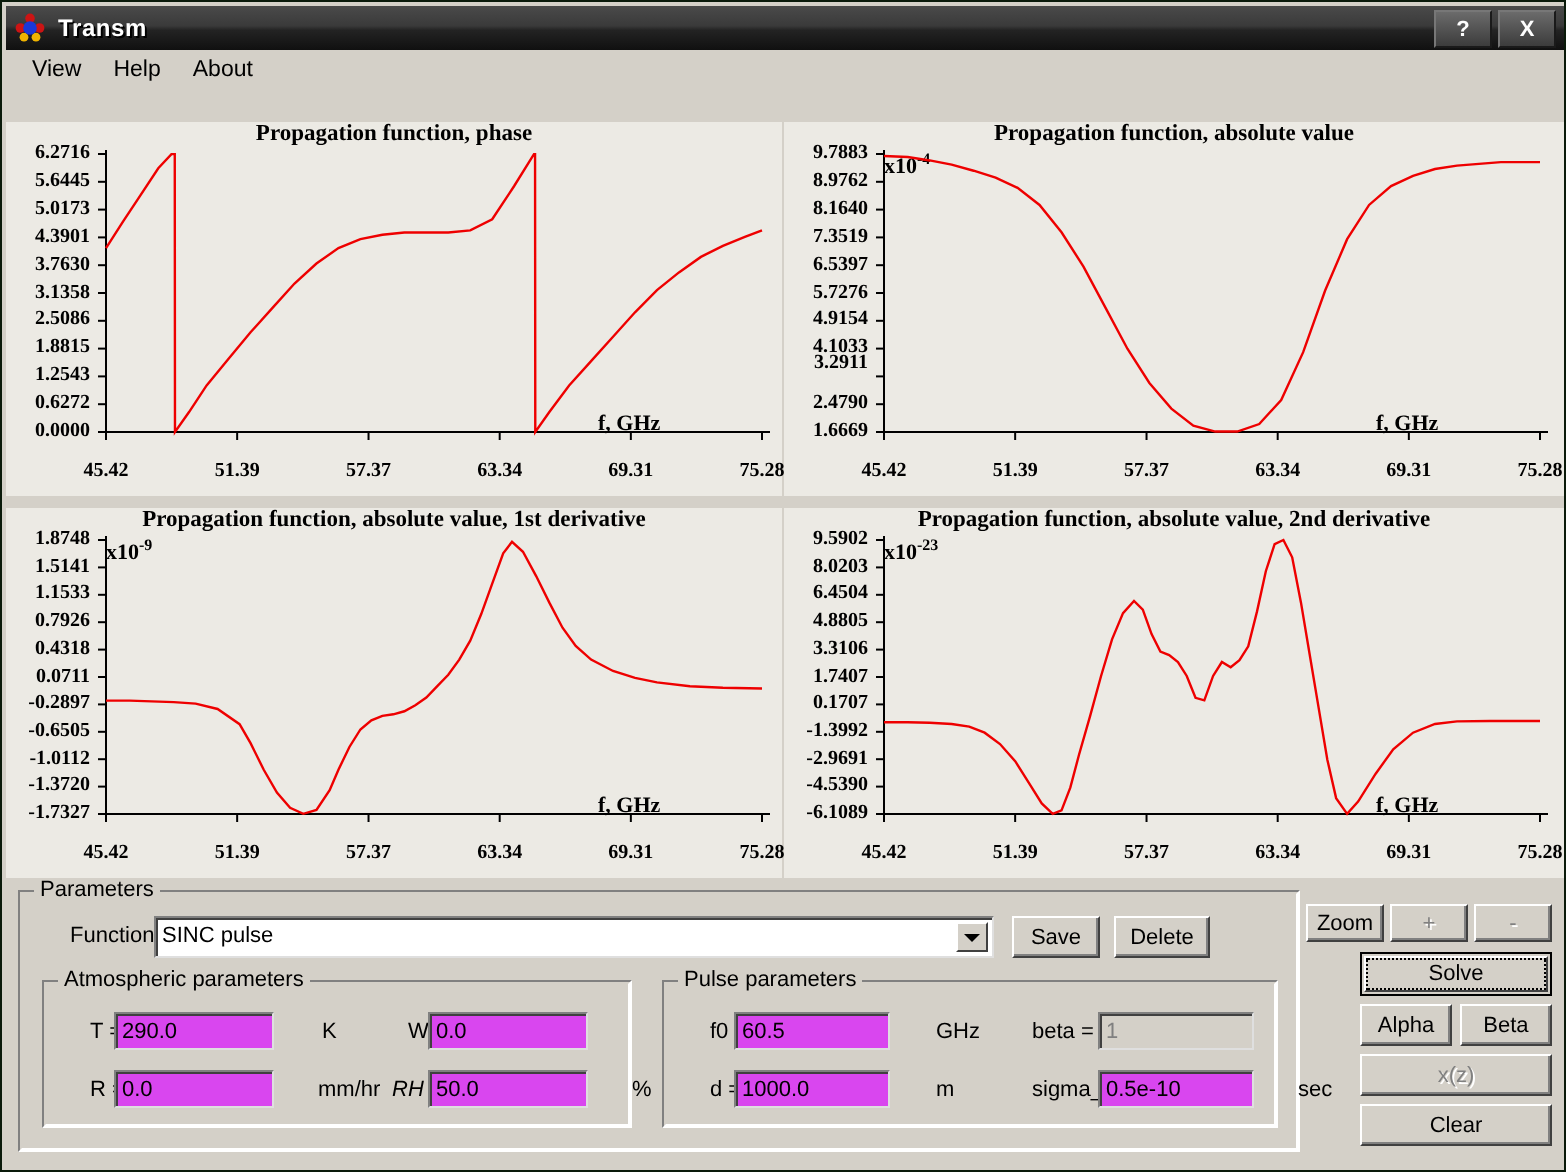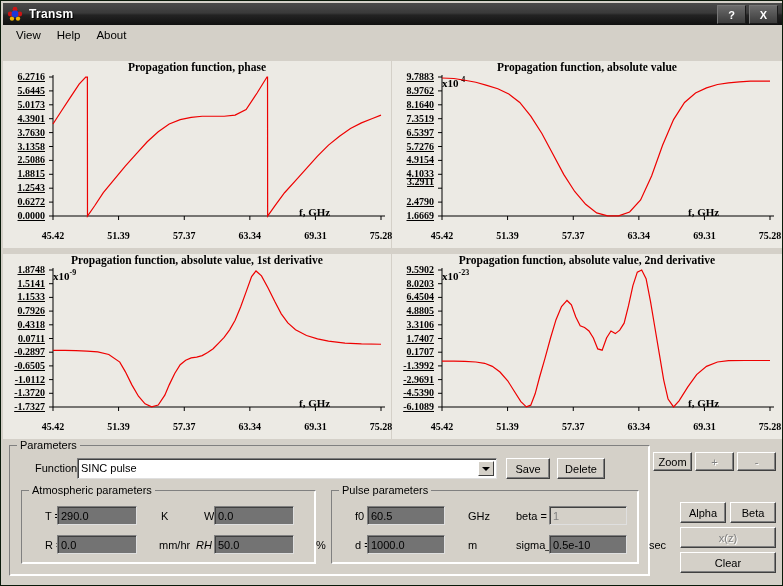--- a/index.html
+++ b/index.html
@@ -30,21 +30,21 @@
   .client{position:absolute;left:2px;top:43px;width:779px;height:539px;background:#d4d0c8;}
 
   
   .chart{position:absolute;background:#eceae4;}
   .chart-title{position:absolute;width:100%;text-align:center;top:0;
                font-family:"Liberation Serif",serif;font-weight:bold;font-size:11.5px;color:#000;
                white-space:nowrap;}
   .plot{position:absolute;}
   .ylabels{position:absolute;text-align:right;font-family:"Liberation Serif",serif;
            font-weight:bold;font-size:10px;color:#000;}
-  .ylabels div{position:absolute;right:0;white-space:nowrap;line-height:10px;text-decoration:underline;}
+  .ylabels div{position:absolute;right:0;white-space:nowrap;line-height:10px;}
   .xlabels{position:absolute;font-family:"Liberation Serif",serif;font-weight:bold;
            font-size:10px;color:#000;}
   .xlabels div{position:absolute;white-space:nowrap;transform:translateX(-50%);line-height:10px;}
   .axis-name{position:absolute;font-family:"Liberation Serif",serif;font-weight:bold;
              font-size:11px;color:#000;white-space:nowrap;}
   .scale-note{position:absolute;font-family:"Liberation Serif",serif;font-weight:bold;
               font-size:11px;color:#000;white-space:nowrap;}
   .scale-note sup{font-size:8px;}
 
   
@@ -52,21 +52,21 @@
          border-bottom-color:#fff;box-sizing:border-box;}
   .group-inner{position:absolute;left:0;top:0;right:0;bottom:0;
                border:1px solid #fff;border-left-color:transparent;border-top-color:transparent;
                pointer-events:none;}
   .group-title{position:absolute;top:-7px;left:7px;background:#d4d0c8;padding:0 3px;
                font-size:11px;color:#000;font-family:"Liberation Sans",sans-serif;}
 
   
   .lbl{position:absolute;font-size:11px;color:#000;font-family:"Liberation Sans",sans-serif;
        white-space:nowrap;padding-left:16px;}
-  .field{position:absolute;background:#737373;border:1px solid #808080;
+  .field{position:absolute;background:#d946ef;border:1px solid #808080;
          border-right-color:#dfdfdf;border-bottom-color:#dfdfdf;
          box-shadow:inset 1px 1px 0 #404040;box-sizing:border-box;
          font-size:11px;color:#000;font-family:"Liberation Sans",sans-serif;
          padding:1px 0 0 3px;line-height:16px;overflow:hidden;white-space:nowrap;}
   .field.disabled{background:#d4d0c8;color:#808080;}
 
   .combo{position:absolute;background:#fff;border:1px solid #808080;
          border-right-color:#dfdfdf;border-bottom-color:#dfdfdf;
          box-shadow:inset 1px 1px 0 #404040;box-sizing:border-box;
          font-size:11px;color:#000;font-family:"Liberation Sans",sans-serif;
@@ -364,20 +364,24 @@
     <div class="lbl" style="left:497px;top:466px;">beta =</div>
     <div class="field disabled" style="left:546px;top:462px;width:78px;height:19px;">1</div>
     <div class="lbl" style="left:497px;top:495px;">sigma_t =</div>
     <div class="field" style="left:546px;top:491px;width:78px;height:19px;">0.5e-10</div>
     <div class="lbl" style="left:630px;top:495px;">sec</div>
 
     <div class="btn" style="left:650px;top:408px;width:39px;height:19px;">Zoom</div>
     <div class="btn disabled" style="left:692px;top:408px;width:39px;height:19px;">+</div>
     <div class="btn disabled" style="left:734px;top:408px;width:39px;height:19px;">-</div>
 
+    <div class="btn default" style="left:677px;top:432px;width:96px;height:22px;">
+      <span class="inner2"></span>
+      <span class="inner">Solve</span>
+    </div>
 
     <div class="btn" style="left:677px;top:458px;width:46px;height:21px;">Alpha</div>
     <div class="btn" style="left:727px;top:458px;width:46px;height:21px;">Beta</div>
     <div class="btn disabled" style="left:677px;top:483px;width:96px;height:21px;">x(z)</div>
     <div class="btn" style="left:677px;top:508px;width:96px;height:21px;">Clear</div>
 
   </div>
   <div class="statusline"></div>
 </div>
 

